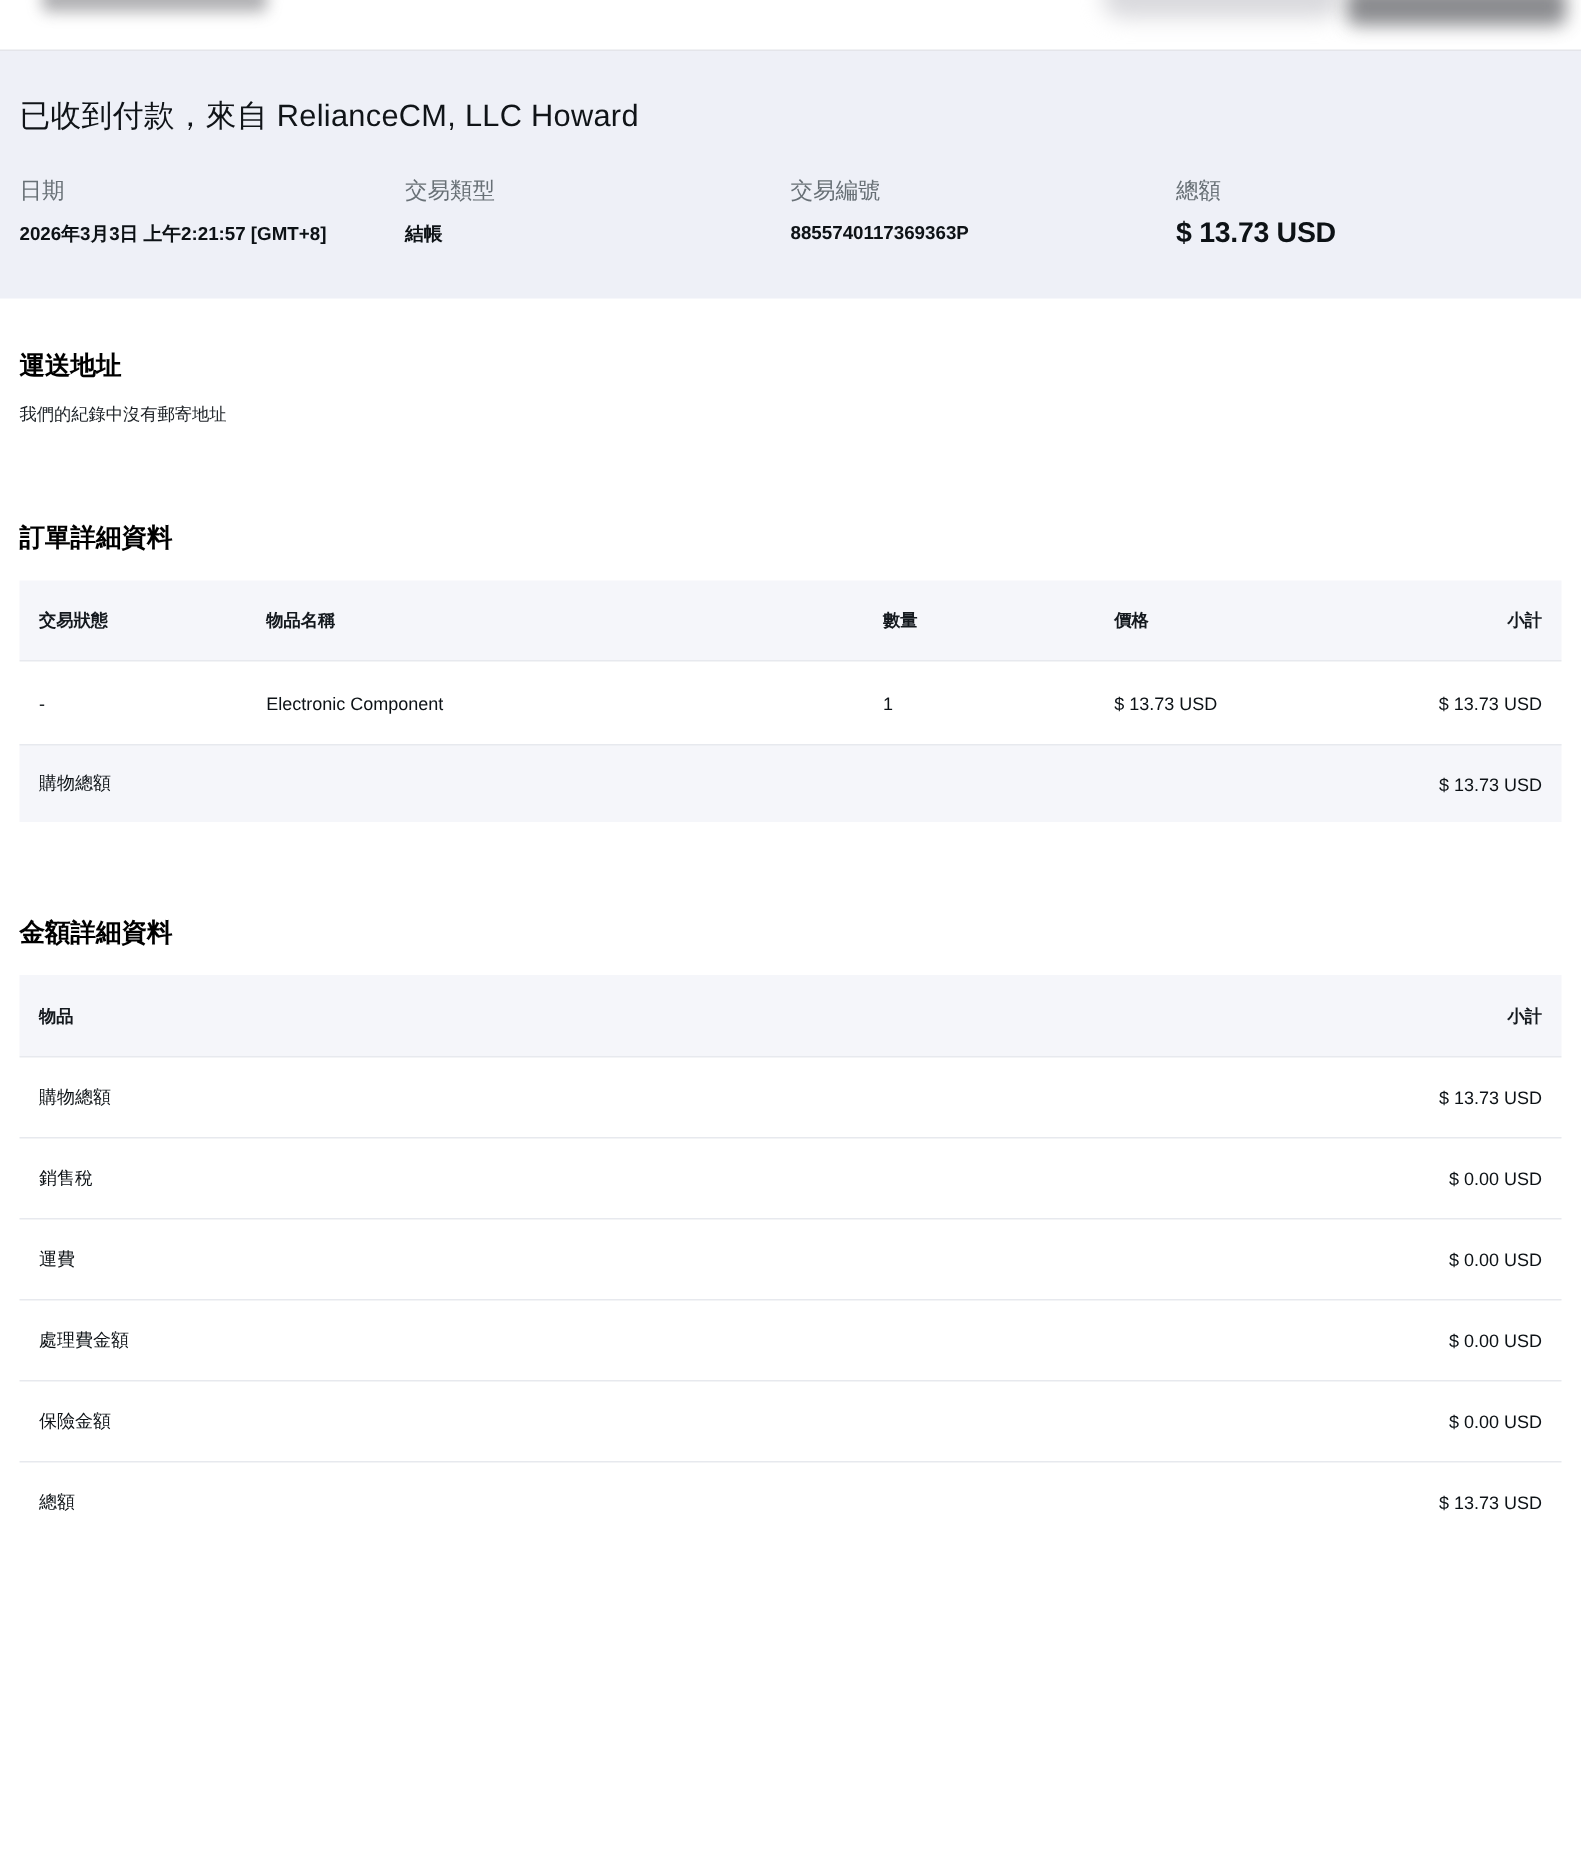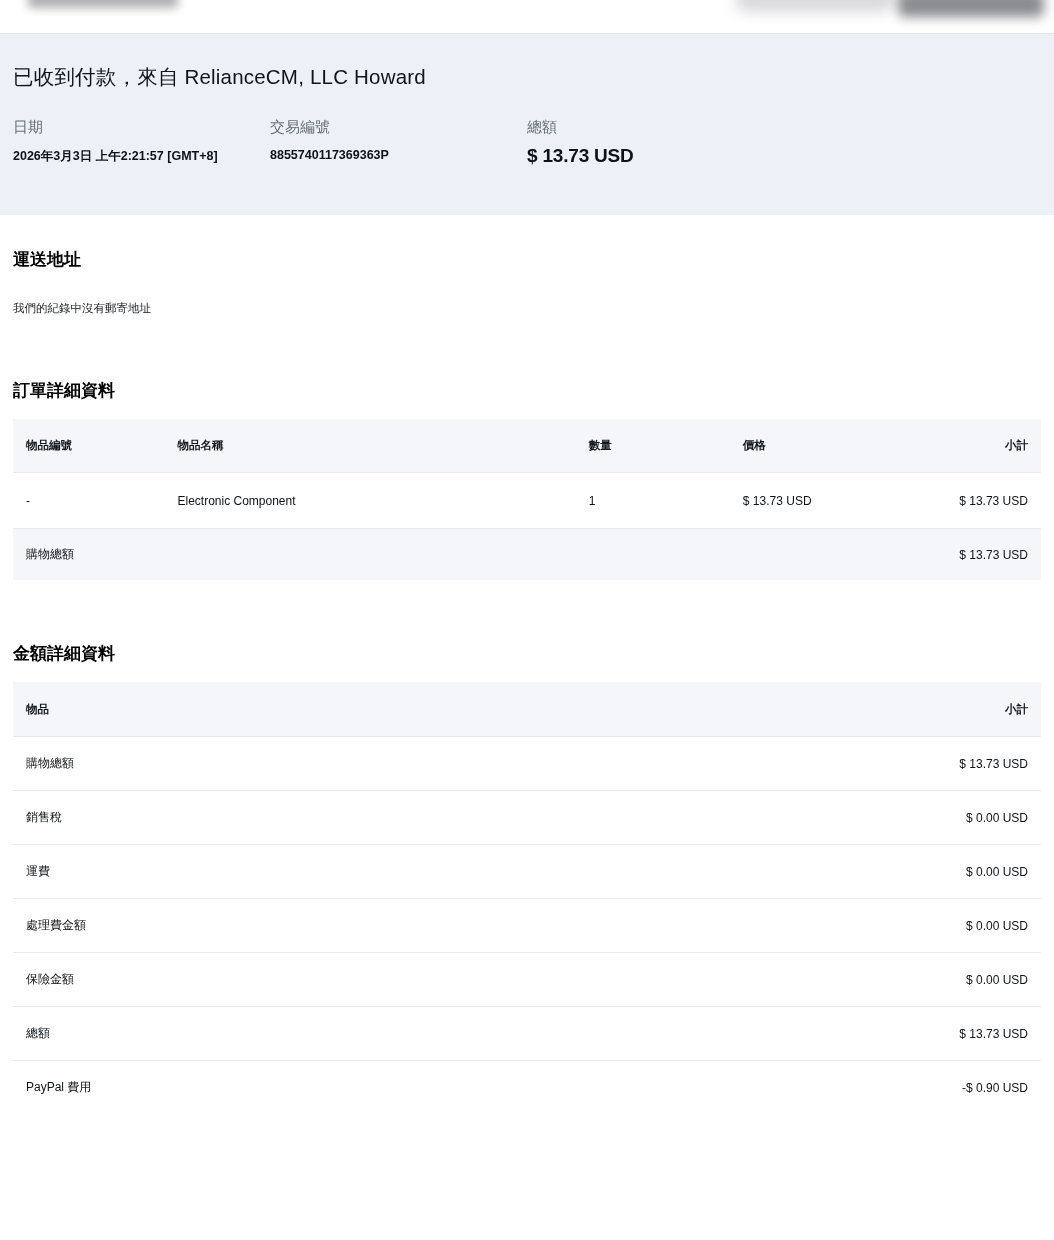--- a/index.html
+++ b/index.html
@@ -19,34 +19,34 @@
     color:var(--text-dark);
     -webkit-font-smoothing:antialiased;
   }
   
   .top-header{height:34px;position:relative;background:#fff;border-bottom:1px solid #e4e5ea;overflow:hidden;}
   .blur-shape{position:absolute;}
   .blur-logo{left:28px;top:-10px;width:150px;height:18px;background:#8f8f93;border-radius:4px;filter:blur(5px);opacity:.7;}
   .blur-link{left:735px;top:-15px;width:160px;height:27px;background:#d9d9dd;border-radius:14px;filter:blur(7px);}
   .blur-button{left:898px;top:-9px;width:146px;height:26px;background:#77787c;border-radius:6px;filter:blur(6px);opacity:.85;}
   
-  .summary-panel{background:var(--panel-bg);padding:29px 13px 48px;}
+  .summary-panel{background:var(--panel-bg);padding:29px 13px 32px;}
   .page-title{font-size:20.5px;font-weight:500;color:#101418;letter-spacing:.2px;}
   .field-grid{display:grid;grid-template-columns:repeat(4,1fr);margin-top:27px;}
   .field-grid.row2{margin-top:25px;}
   .field-label{font-size:15px;color:var(--label-gray);}
   .field-value{margin-top:11px;font-size:12.5px;font-weight:600;color:var(--text-dark);}
   .field-value.total-amount{margin-top:8px;font-size:19px;font-weight:700;letter-spacing:-.2px;}
   .status-badge{display:inline-block;margin-top:9px;background:var(--badge-green);color:#fff;
     font-size:11px;font-weight:700;padding:6px 10px;border-radius:13px;line-height:1;}
   
   .content{margin:0 13px;}
   .section-heading{font-size:17px;font-weight:700;color:#000000;}
   .shipping-section{margin-top:33px;}
-  .shipping-message{margin-top:30px;font-size:11.5px;color:#1a1f24;}
+  .shipping-message{margin-top:14px;font-size:11.5px;color:#1a1f24;}
   .order-section{margin-top:63px;}
   .amount-section{margin-top:62px;}
   
   .table{margin-top:17px;width:100%;}
   .t-row{display:flex;align-items:center;}
   .t-head{background:var(--row-bg);height:53px;font-size:11.5px;font-weight:600;color:#14191e;}
   .t-body{height:56px;font-size:12px;border-top:1px solid var(--border-light);}
   .t-foot{background:var(--row-bg);height:52px;font-size:12px;border-top:1px solid var(--border-light);}
   .c1{width:16%;padding-left:13px;}
   .c2{width:40%;}
@@ -71,20 +71,24 @@
 
 <section class="summary-panel">
   <h1 class="page-title">已收到付款，來自 RelianceCM, LLC Howard</h1>
 
   <div class="field-grid">
     <div>
       <div class="field-label">日期</div>
       <div class="field-value">2026年3月3日 上午2:21:57 [GMT+8]</div>
     </div>
     <div>
+      <div class="field-label">交易類型</div>
+      <div class="field-value">結帳</div>
+    </div>
+    <div>
       <div class="field-label">交易編號</div>
       <div class="field-value">8855740117369363P</div>
     </div>
     <div>
       <div class="field-label">總額</div>
       <div class="field-value total-amount">$ 13.73 USD</div>
     </div>
   </div>
 
 </section>
@@ -93,21 +97,21 @@
 
   <section class="shipping-section">
     <h2 class="section-heading">運送地址</h2>
     <p class="shipping-message">我們的紀錄中沒有郵寄地址</p>
   </section>
 
   <section class="order-section">
     <h2 class="section-heading">訂單詳細資料</h2>
     <div class="table">
       <div class="t-row t-head">
-        <div class="c1">物品編號</div>
+        <div class="c1">交易狀態</div>
         <div class="c2">物品名稱</div>
         <div class="c3">數量</div>
         <div class="c4">價格</div>
         <div class="c5">小計</div>
       </div>
       <div class="t-row t-body">
         <div class="c1">-</div>
         <div class="c2">Electronic Component</div>
         <div class="c3">1</div>
         <div class="c4">$ 13.73 USD</div>
@@ -144,20 +148,16 @@
         <span>$ 0.00 USD</span>
       </div>
       <div class="a-row">
         <span>保險金額</span>
         <span>$ 0.00 USD</span>
       </div>
       <div class="a-row">
         <span>總額</span>
         <span>$ 13.73 USD</span>
       </div>
-      <div class="a-row">
-        <span>PayPal 費用</span>
-        <span>-$ 0.90 USD</span>
-      </div>
     </div>
   </section>
 
 </div>
 
 </body></html>

